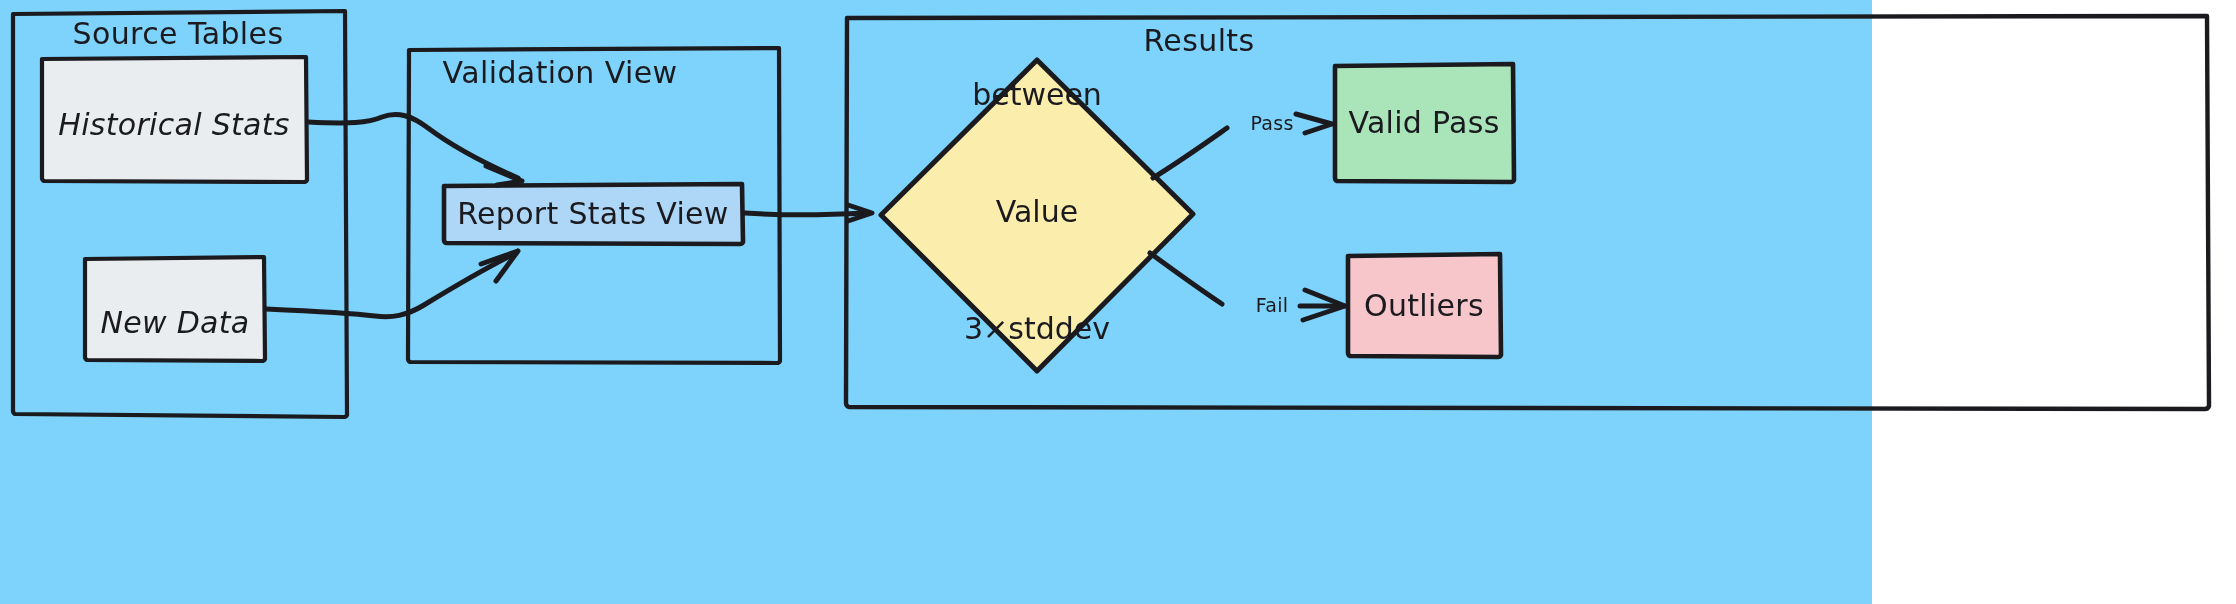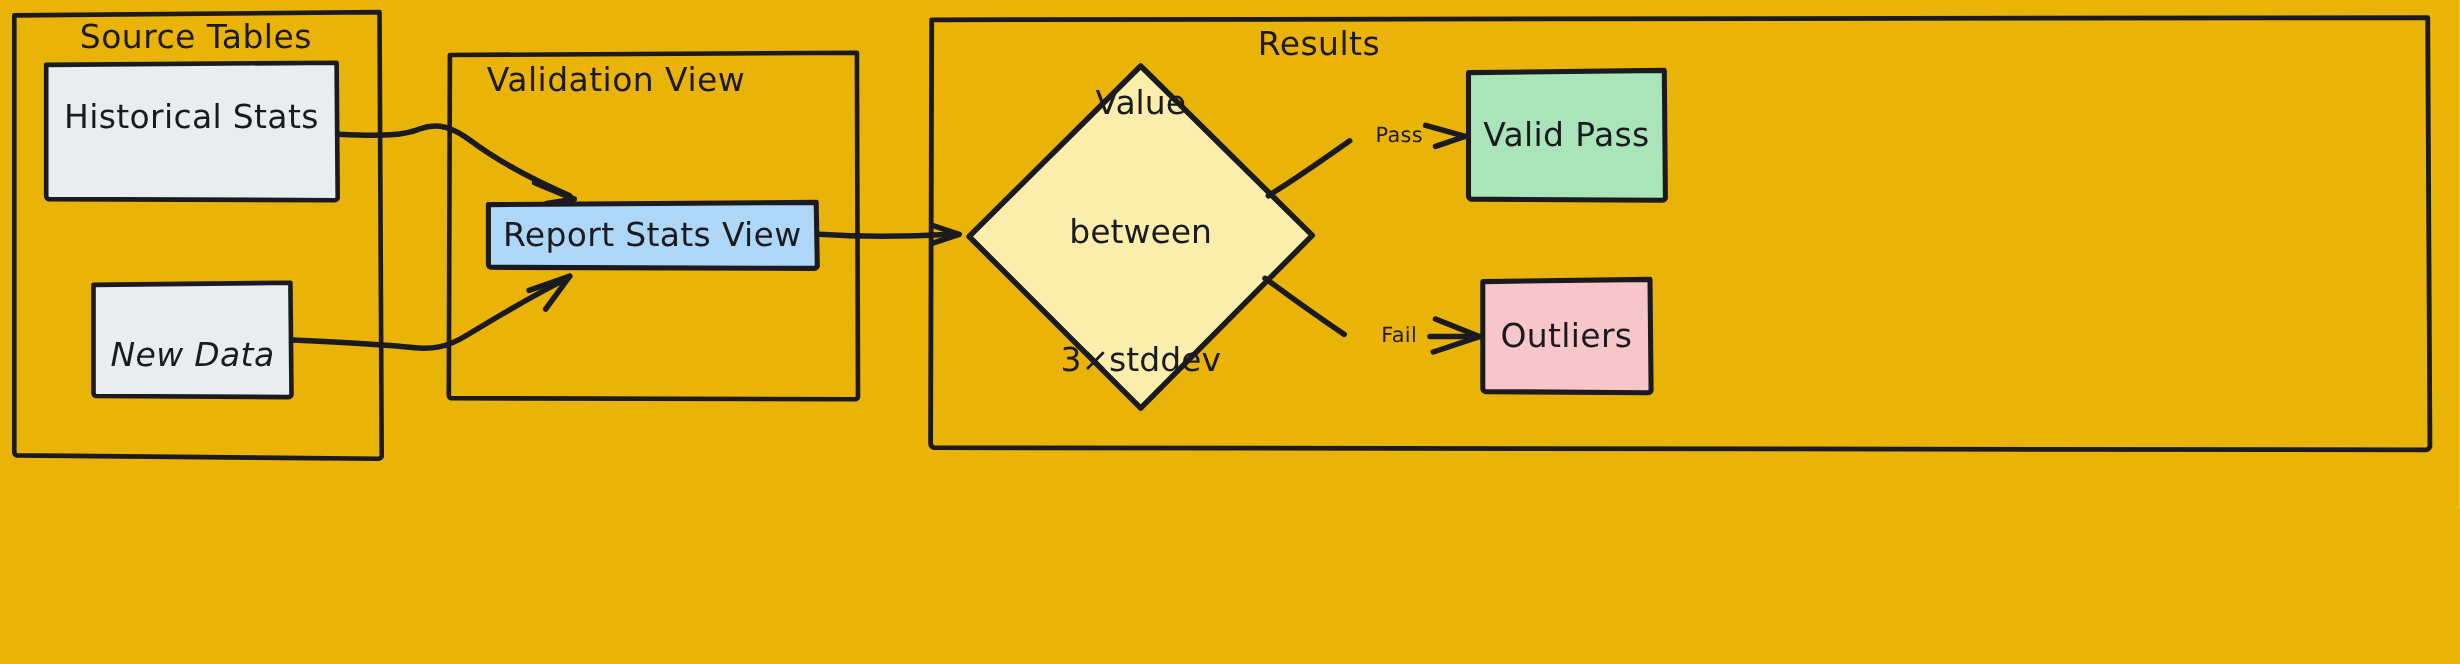--- a/index.html
+++ b/index.html
@@ -8,23 +8,23 @@
     background: #ffffff;
   }
   body {
     width: 2236px;
     height: 604px;
     font-family: "DejaVu Sans", sans-serif;
     overflow: hidden;
   }
   #stage {
     position: relative;
-    width: 2236px;
+    width: 1872px;
     height: 604px;
-    background: #eab308;
+    background: #7dd3fc;
   }
   #stage svg {
     position: absolute;
     top: 0;
     left: 0;
     width: 2236px;
     height: 604px;
   }
   .lbl {
     position: absolute;
@@ -127,33 +127,33 @@
     </g>
 
   </svg>
 
   <div class="lbl grp-title ctr" style="left:178px; top:34px;">Source Tables</div>
 
   <div class="lbl grp-title ctr" style="left:560px; top:73px;">Validation View</div>
 
   <div class="lbl grp-title ctr" style="left:1199px; top:41px;">Results</div>
 
-  <div class="lbl node-lbl ctr" style="left:174px; top:107px;">Historical Stats</div>
+  <div class="lbl node-lbl ctr" style="left:174px; top:125px;font-style:italic;">Historical Stats</div>
 
   <div class="lbl node-lbl ctr" style="left:175px; top:323px;font-style:italic;">New Data</div>
 
   <div class="lbl node-lbl ctr" style="left:593px; top:214px;">Report Stats View</div>
 
   <div class="lbl node-lbl ctr" style="left:1424px; top:123px;">Valid Pass</div>
 
   <div class="lbl node-lbl ctr" style="left:1424px; top:306px;text-align:right;">Outliers</div>
 
   <div class="lbl diamond-lbl ctr" style="left:1037px; top:211px; width:230px;">
+    <div>between</div>
     <div>Value</div>
-    <div>between</div>
     <div>3×stddev</div>
   </div>
 
   <div class="lbl edge-lbl ctr" style="left:1272px; top:123px;">Pass</div>
 
   <div class="lbl edge-lbl ctr" style="left:1272px; top:305px;">Fail</div>
 
 </div>
 
 </body></html>

